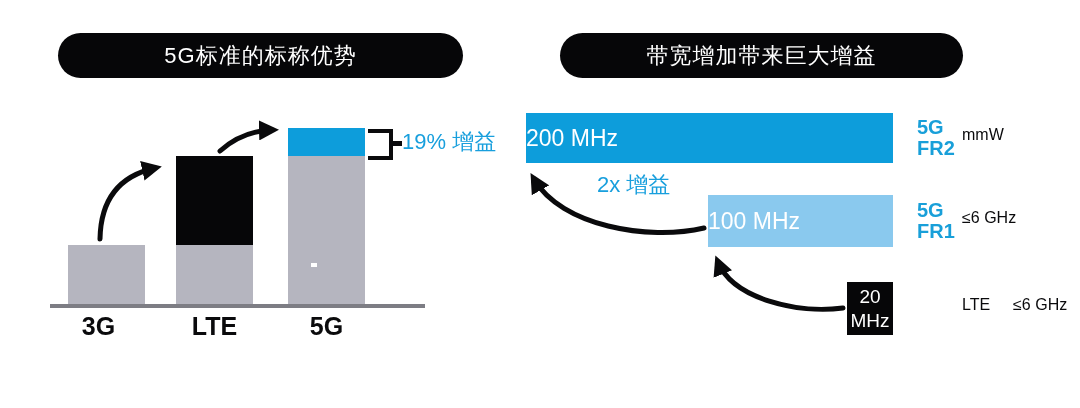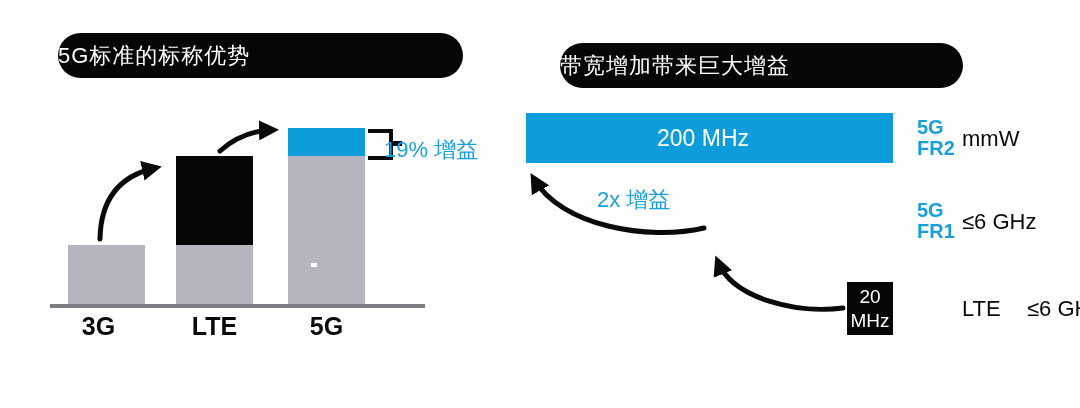--- a/index.html
+++ b/index.html
@@ -2,49 +2,49 @@
 <html><head>
 <meta charset="utf-8">
 <style>
   html,body { margin:0; padding:0; background:#ffffff; }
   body { width:1080px; height:408px; font-family:"Liberation Sans", sans-serif; }
   .stage { position:relative; width:1080px; height:408px; background:#ffffff; overflow:hidden; }
   .abs { position:absolute; }
 
   .pill {
     background:#060608; color:#ffffff; border-radius:23px;
-    display:flex; align-items:center; 
+    display:flex; align-items:center; justify-content:center;
     font-size:22px; font-weight:500; letter-spacing:1px;
   }
 
   
   .bar { position:absolute; }
   .xlabel { position:absolute; font-size:25px; font-weight:700; color:#0a0a0c; text-align:center; }
   .baseline { position:absolute; background:#7d7d84; }
 
   .bracket {
     position:absolute; left:368px; top:129px; width:21px; height:23px;
     border:4.5px solid #0a0a0c; border-left:none;
   }
   .bracket-tick { position:absolute; left:393px; top:141px; width:9px; height:4.5px; background:#0a0a0c; }
 
   .gain-label { position:absolute; font-size:22px; font-weight:500; color:#189fdd; white-space:nowrap; }
 
   .caption { position:absolute; font-size:20px; font-weight:500; color:#3aace4; white-space:nowrap; }
 
   
-  .hbar { position:absolute; display:flex; align-items:center; justify-content:center; }
+  .hbar { position:absolute; display:flex; align-items:center; justify-content:flex-start; }
   .hbar .val { color:#ffffff; font-size:23px; font-weight:500; padding-right:13px; }
   .mhzbox {
     position:absolute; background:#060608; color:#ffffff;
     display:flex; flex-direction:column; align-items:center; justify-content:center;
     font-size:19px; font-weight:500; line-height:24px;
   }
   .techtag { position:absolute; color:#189fd9; font-size:20px; font-weight:600; line-height:21px; }
-  .bandtag { position:absolute; color:#0a0a0c; font-size:22px; font-weight:500; white-space:nowrap; }
+  .bandtag { position:absolute; color:#0a0a0c; font-size:16px; font-weight:500; white-space:nowrap; }
 
   svg.overlay { position:absolute; left:0; top:0; pointer-events:none; }
   .arrow { fill:none; stroke:#0a0a0c; stroke-width:5; stroke-linecap:round; }
 </style>
 </head>
 <body>
 
 <div class="stage">
 
   <div class="pill abs" style="left:58px; top:33px; width:405px; height:45px;">
@@ -61,53 +61,56 @@
   <div class="bar" style="left:311px; top:263px; width:6px; height:4px; background:#ffffff;"></div>
 
   <div class="baseline" style="left:50px; top:304px; width:375px; height:4px;"></div>
 
   <div class="xlabel" style="left:60px; top:312px; width:77px;">3G</div>
   <div class="xlabel" style="left:176px; top:312px; width:77px;">LTE</div>
   <div class="xlabel" style="left:288px; top:312px; width:77px;">5G</div>
 
   <div class="bracket"></div>
   <div class="bracket-tick"></div>
-  <div class="gain-label" style="left:384px; top:127px;margin-top:8px;">19% 增益</div>
+  <div class="gain-label" style="left:402px; top:127px;">19% 增益</div>
 
 
-  <div class="pill abs" style="left:560px; top:43px; width:403px; height:45px;">
+  <div class="pill abs" style="left:560px; top:33px; width:403px; height:45px;">
     <span>带宽增加带来巨大增益</span>
   </div>
 
   <div class="hbar" style="left:526px; top:113px; width:367px; height:50px; background:#0d9ddb;">
     <span class="val">200 MHz</span>
   </div>
   <div class="techtag" style="left:917px; top:117px;">
     <div>5G</div>
     <div>FR2</div>
   </div>
   <div class="bandtag" style="left:962px; top:126px;">mmW</div>
 
+  <div class="hbar" style="left:708px; top:195px; width:185px; height:52px; background:#8ac9ee;">
+    <span class="val">100 MHz</span>
+  </div>
   <div class="techtag" style="left:917px; top:200px;">
     <div>5G</div>
     <div>FR1</div>
   </div>
   <div class="bandtag" style="left:962px; top:209px;">≤6 GHz</div>
 
   <div class="mhzbox" style="left:847px; top:282px; width:46px; height:53px;">
     <div>20</div>
     <div>MHz</div>
   </div>
   <div class="bandtag" style="left:962px; top:296px;">
     <span>LTE</span>
     <span style="display:inline-block; width:14px;"></span>
     <span>≤6 GHz</span>
   </div>
 
-  <div class="gain-label" style="left:597px; top:185px;">2x 增益</div>
+  <div class="gain-label" style="left:597px; top:170px;">2x 增益</div>
 
 
   <svg class="overlay" width="1080" height="408" viewBox="0 0 1080 408">
     <defs>
       <marker id="ah" viewBox="0 0 10 10" refX="6.5" refY="5" markerWidth="4" markerHeight="4" orient="auto-start-reverse">
         <path d="M0,0 L10,5 L0,10 z" fill="#0a0a0c"></path>
       </marker>
     </defs>
     <path class="arrow" d="M 100 239 Q 101 180 155 168" marker-end="url(#ah)"></path>
     <path class="arrow" d="M 220 151 Q 242 131 272 130" marker-end="url(#ah)"></path>

